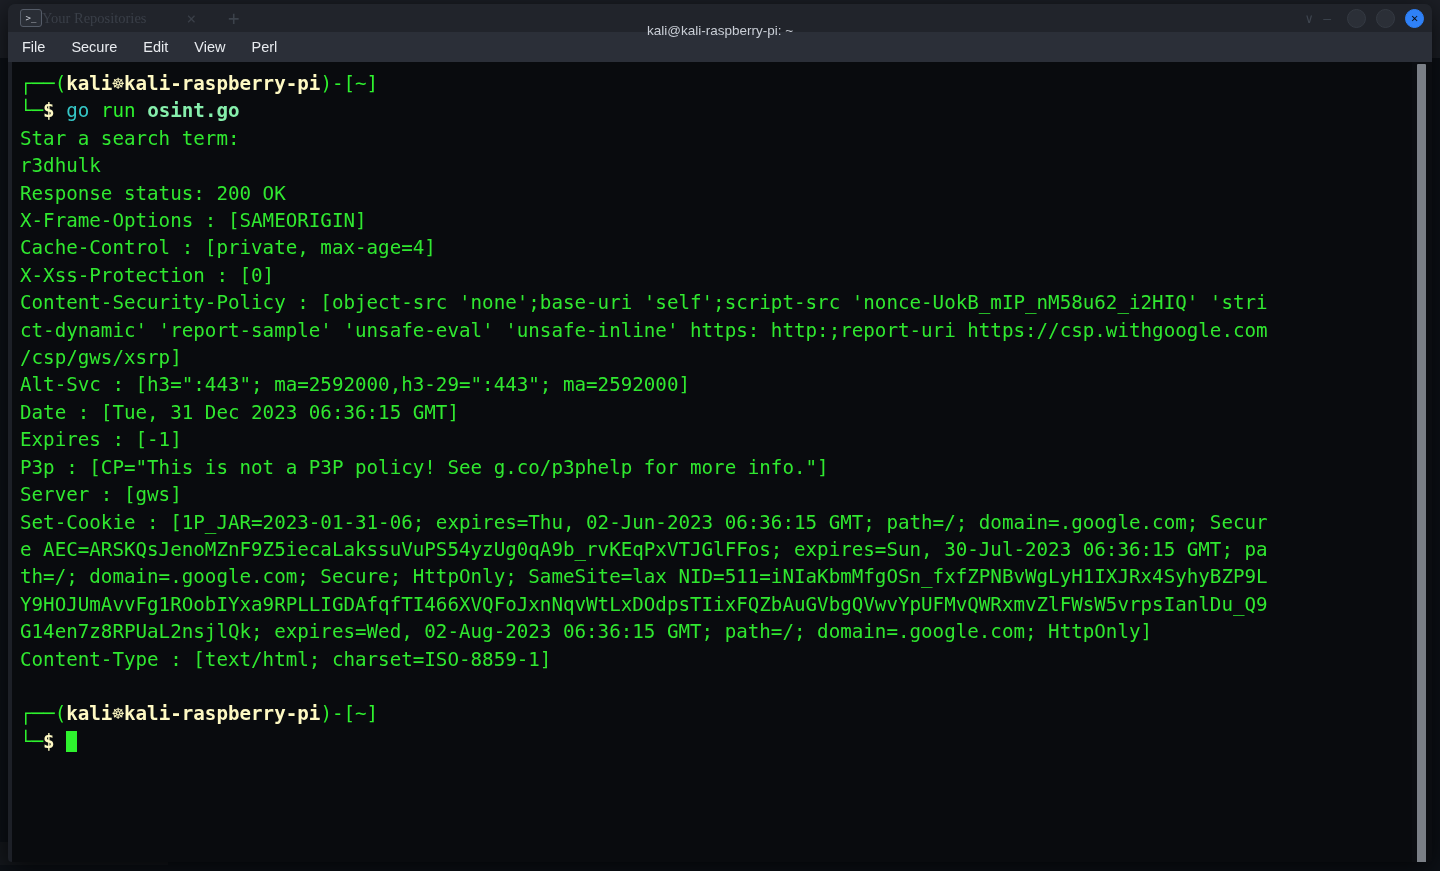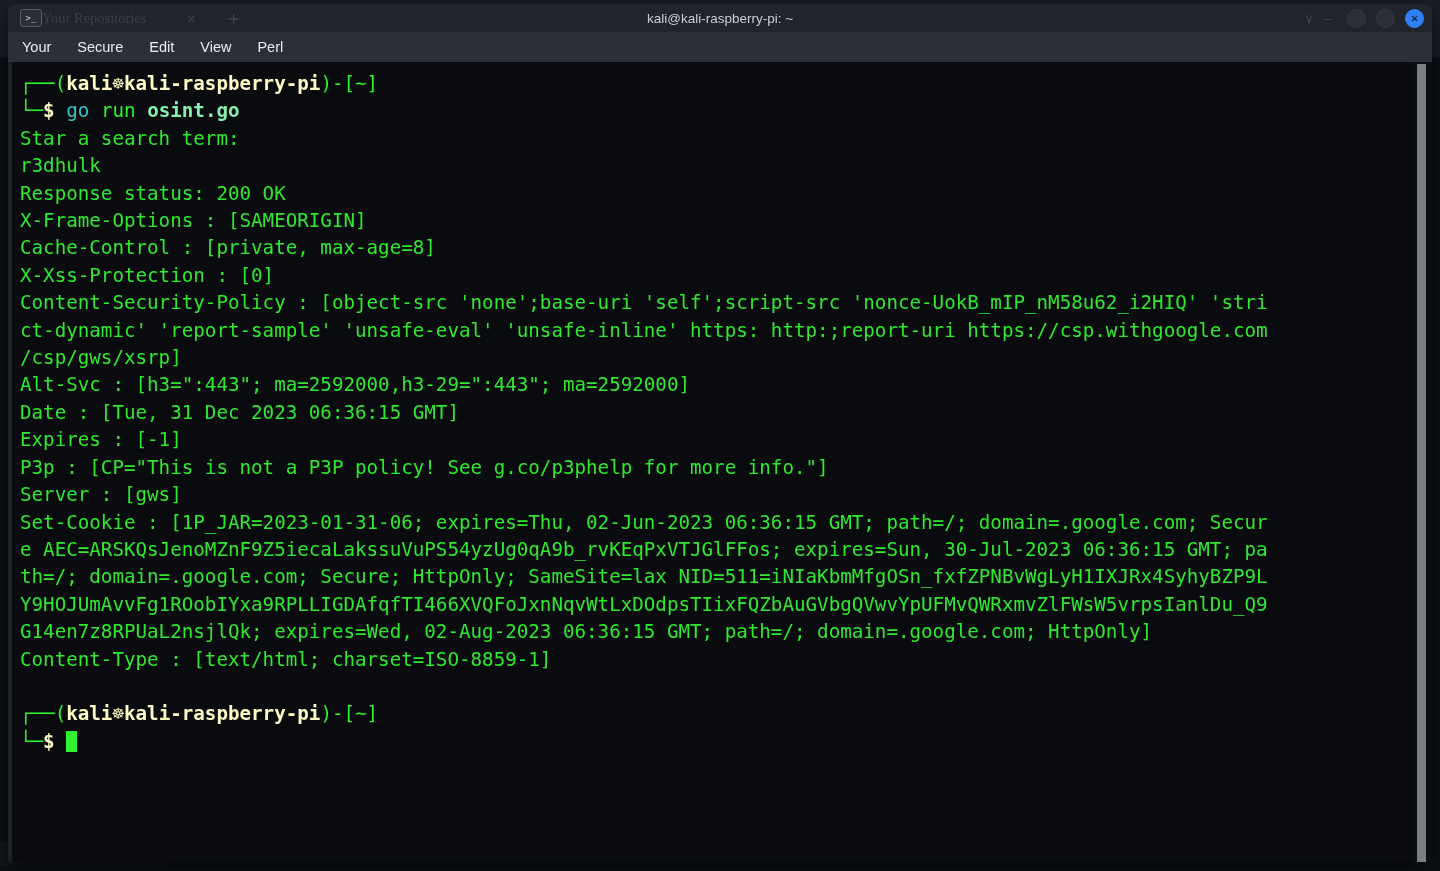--- a/index.html
+++ b/index.html
@@ -194,21 +194,21 @@
     font-family: Liberation Serif, serif;
     white-space: nowrap;
   }
   .tb-tabclose {
     color: #3a3f48; font-size: 16px; margin-left: 40px;
   }
   .tb-newtab {
     color: #3c424b; font-size: 19px; margin-left: 32px;
   }
   .tb-title {
-    position: absolute; left: 0; right: 0; top: 0; height: 28px;
+    position: absolute; left: 0; right: 0; top: 12px; height: 28px;
     display: flex; align-items: center; justify-content: center;
     color: #c9ced6; font-size: 13.5px;
     font-family: "Liberation Sans", sans-serif;
     pointer-events: none;
   }
   .tb-right {
     margin-left: auto; display: flex; align-items: center; gap: 10px;
     position: relative; z-index: 2;
   }
   .tb-chevron { color: #3f4650; font-size: 13px; }
@@ -498,37 +498,37 @@
     <div class="tb-right">
       <span class="tb-chevron">∨</span>
       <span class="tb-minline">–</span>
       <span class="wbtn"></span>
       <span class="wbtn"></span>
       <span class="wbtn close">✕</span>
     </div>
   </div>
 
   <div class="menubar">
-    <span class="mi">Your</span>
+    <span class="mi">File</span>
     <span class="mi">Secure</span>
     <span class="mi">Edit</span>
     <span class="mi">View</span>
     <span class="mi">Perl</span>
   </div>
 
   <div class="term-body">
     <div class="term-leftrail"></div>
     <div class="term-screen">
       <pre class="term"><span class="c-frame">┌──</span><span class="c-green">(</span><span class="c-blue">kali</span><span class="c-blue">☸</span><span class="c-blue">kali-raspberry-pi</span><span class="c-green">)</span><span class="c-green">-</span><span class="c-green">[~]</span>
 <span class="c-frame">└─</span><span class="c-blue">$</span> <span class="c-cyan">go</span> <span class="c-green">run</span> <span class="c-brgreen">osint.go</span>
 <span>Star a search term:</span>
 <span>r3dhulk</span>
 <span>Response status: 200 OK</span>
 <span>X-Frame-Options : [SAMEORIGIN]</span>
-<span>Cache-Control : [private, max-age=8]</span>
+<span>Cache-Control : [private, max-age=4]</span>
 <span>X-Xss-Protection : [0]</span>
 <span>Content-Security-Policy : [object-src 'none';base-uri 'self';script-src 'nonce-UokB_mIP_nM58u62_i2HIQ' 'stri</span>
 <span>ct-dynamic' 'report-sample' 'unsafe-eval' 'unsafe-inline' https: http:;report-uri https://csp.withgoogle.com</span>
 <span>/csp/gws/xsrp]</span>
 <span>Alt-Svc : [h3=":443"; ma=2592000,h3-29=":443"; ma=2592000]</span>
 <span>Date : [Tue, 31 Dec 2023 06:36:15 GMT]</span>
 <span>Expires : [-1]</span>
 <span>P3p : [CP="This is not a P3P policy! See g.co/p3phelp for more info."]</span>
 <span>Server : [gws]</span>
 <span>Set-Cookie : [1P_JAR=2023-01-31-06; expires=Thu, 02-Jun-2023 06:36:15 GMT; path=/; domain=.google.com; Secur</span>

